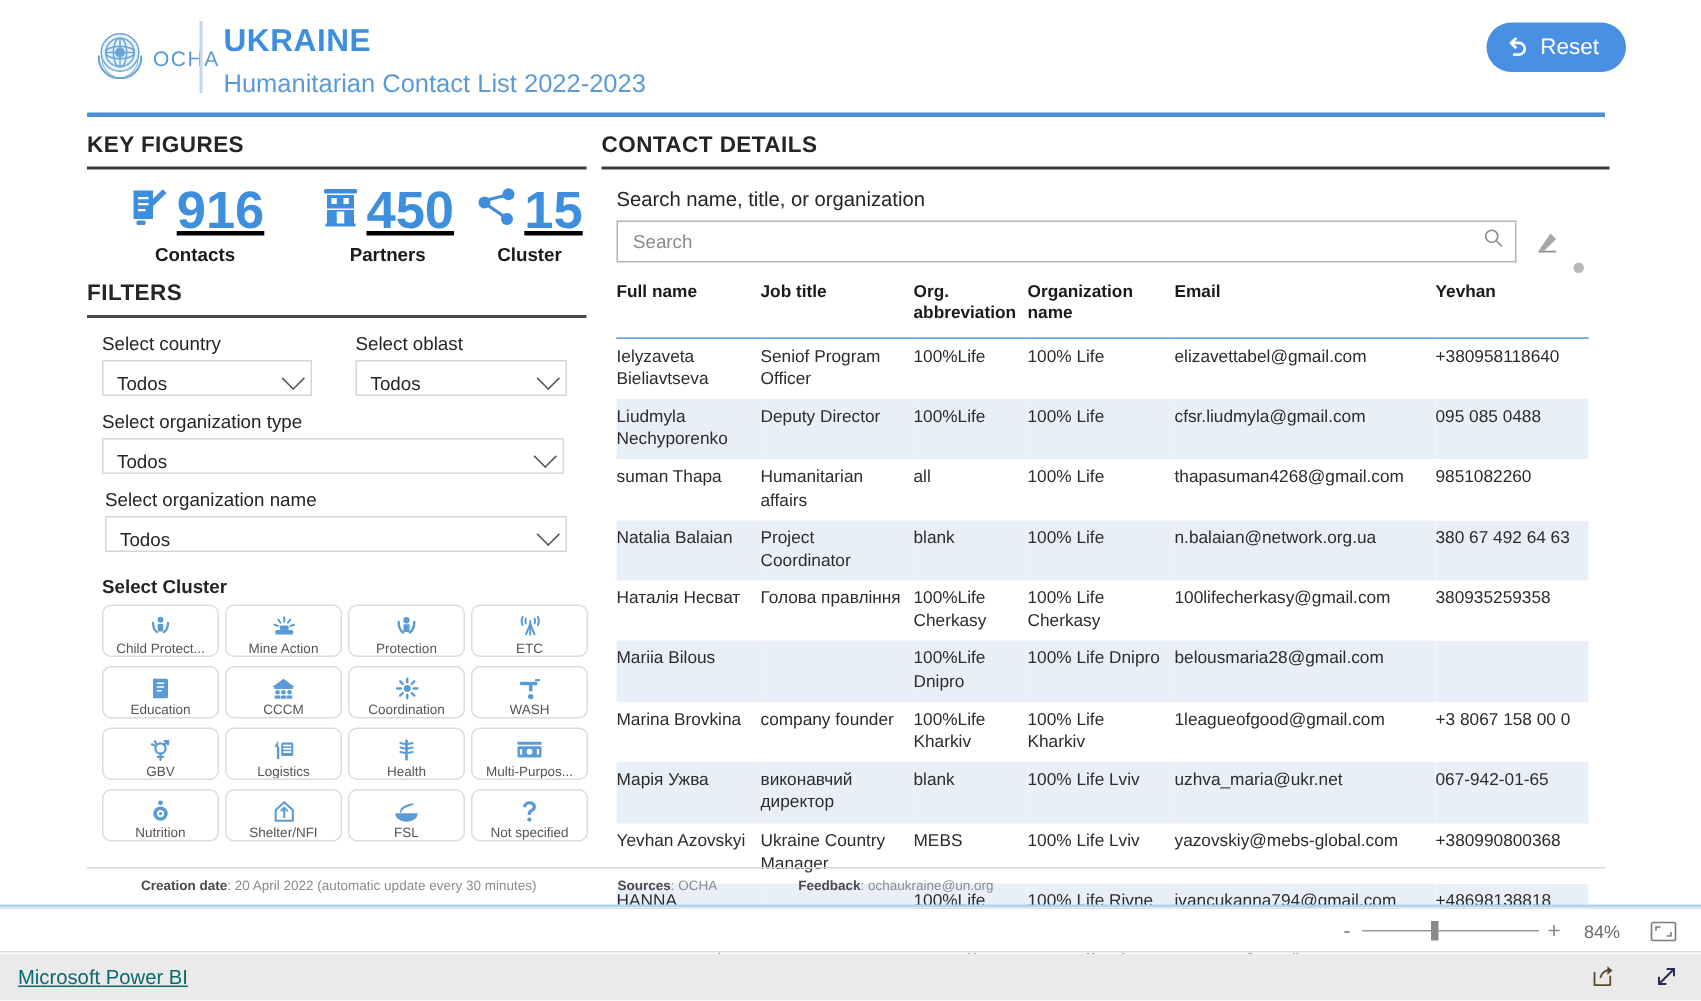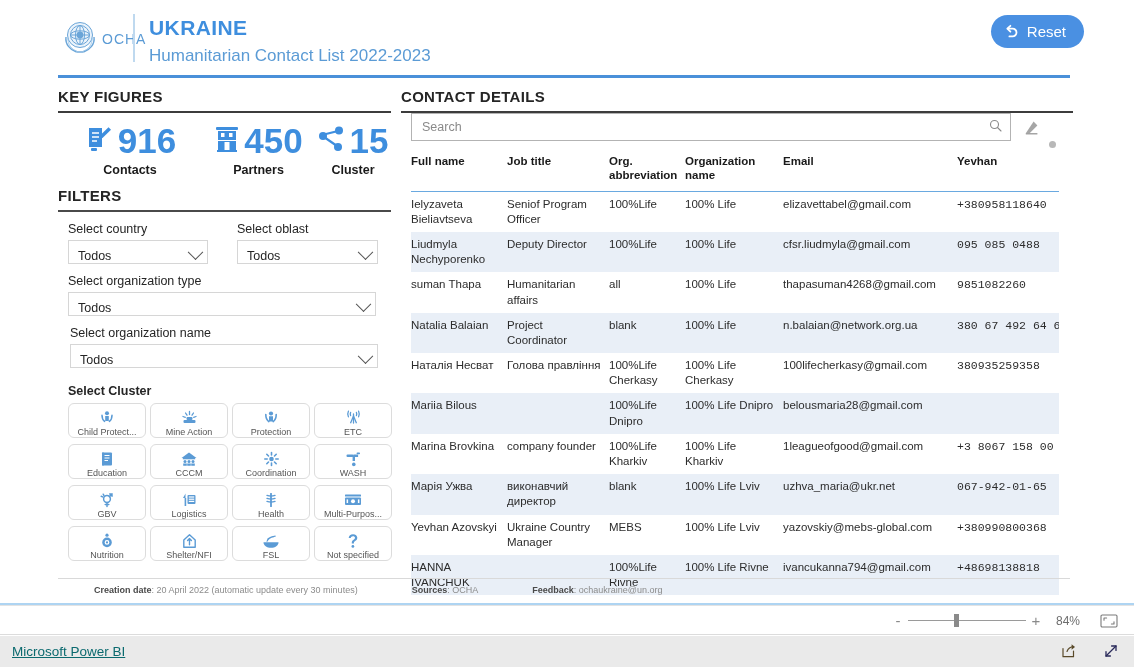--- a/index.html
+++ b/index.html
@@ -37,21 +37,21 @@
   .right-col { position:absolute; left:401px; top:88px; width:672px; }
 
   .sec-title { font-size:15px; font-weight:bold; color:#252525; letter-spacing:.3px;
                text-transform:uppercase; }
   .sec-rule { height:2px; background:#3c3c3c; margin-top:6px; }
   .sec-rule.thin { height:2px; background:#4a4a4a; }
 
   
   .kf-row { display:flex; align-items:flex-start; margin-top:10px; }
   .kf { display:flex; flex-direction:column; align-items:center; }
-  .kf-top { display:flex; align-items:center; gap:4px; }
+  .kf-top { display:flex; align-items:center; gap:4px;text-decoration:underline; }
   .kf-num { font-size:35px; font-weight:bold; color:#3e8ede; line-height:1; }
   .kf-lbl { font-size:12.5px; font-weight:bold; color:#1a1a1a; margin-top:5px; }
   .kf-ico { color:#3e8ede; display:block; }
   .kf.contacts { width:144px; }
   .kf.partners { width:113px; }
   .kf.cluster  { width:76px; }
 
   
   .filters { margin-top:10px; }
   .f-lbl { font-size:12.5px; color:#252525; margin:10px 0 4px 10px; }
@@ -91,21 +91,21 @@
   .tbl-wrap { margin-left:10px; margin-top:10px; width:655px; position:relative; }
   table { border-collapse:collapse; width:648px; table-layout:fixed; }
   th { font-size:11.5px; font-weight:bold; color:#1a1a1a; text-align:left;
        vertical-align:top; padding:3px 8px 8px 0; line-height:1.25; }
   td { font-size:11.5px; color:#2c2c2c; vertical-align:top; padding:5px 8px 5px 0;
        line-height:1.32; }
   thead tr { border-bottom:1.5px solid #6aa9e0; }
   tbody tr.alt { background:#e9eff7; }
   .c-name { width:96px; } .c-job { width:102px; } .c-abbr { width:76px; }
   .c-org { width:98px; } .c-email { width:174px; } .c-phone { width:102px; }
-  td.nowrap { white-space:nowrap; overflow:hidden;font-family:Liberation Mono, monospace; }
+  td.nowrap { white-space:nowrap; overflow:hidden; }
   .vdot { position:absolute; right:10px; top:-10px; width:7px; height:7px;
           border-radius:50%; background:#b8b8b8; }
 
   
   .footer { position:absolute; left:58px; top:578px; width:1012px; }
   .f-top-rule { height:1px; background:#d9d9d9; margin-bottom:6px; }
   .f-txt { font-size:9px; color:#8c8c8c; }
   .f-txt b { color:#4a4a4a;margin-left:36px; }
   .f-txt .gap { display:inline-block; width:18px; }
 
@@ -481,20 +481,21 @@
           </div>
 
         </div>
       </div>
     </div>
 
     <div class="right-col">
       <div class="sec-title">CONTACT DETAILS</div>
       <div class="sec-rule"></div>
 
+      <div class="search-lbl">Search name, title, or organization</div>
 
       <div class="search-wrap">
         <div class="search-box">
           <input type="text" value="" placeholder="Search" style="">
           <span>
             <svg width="13" height="13" viewBox="0 0 13 13" fill="none" stroke="#8a8a8a" stroke-width="1.1">
               <circle cx="5.5" cy="5.5" r="4"></circle>
                 <path d="M8.5 8.5 12 12" stroke-linecap="round"></path>
             </svg>
           </span>

